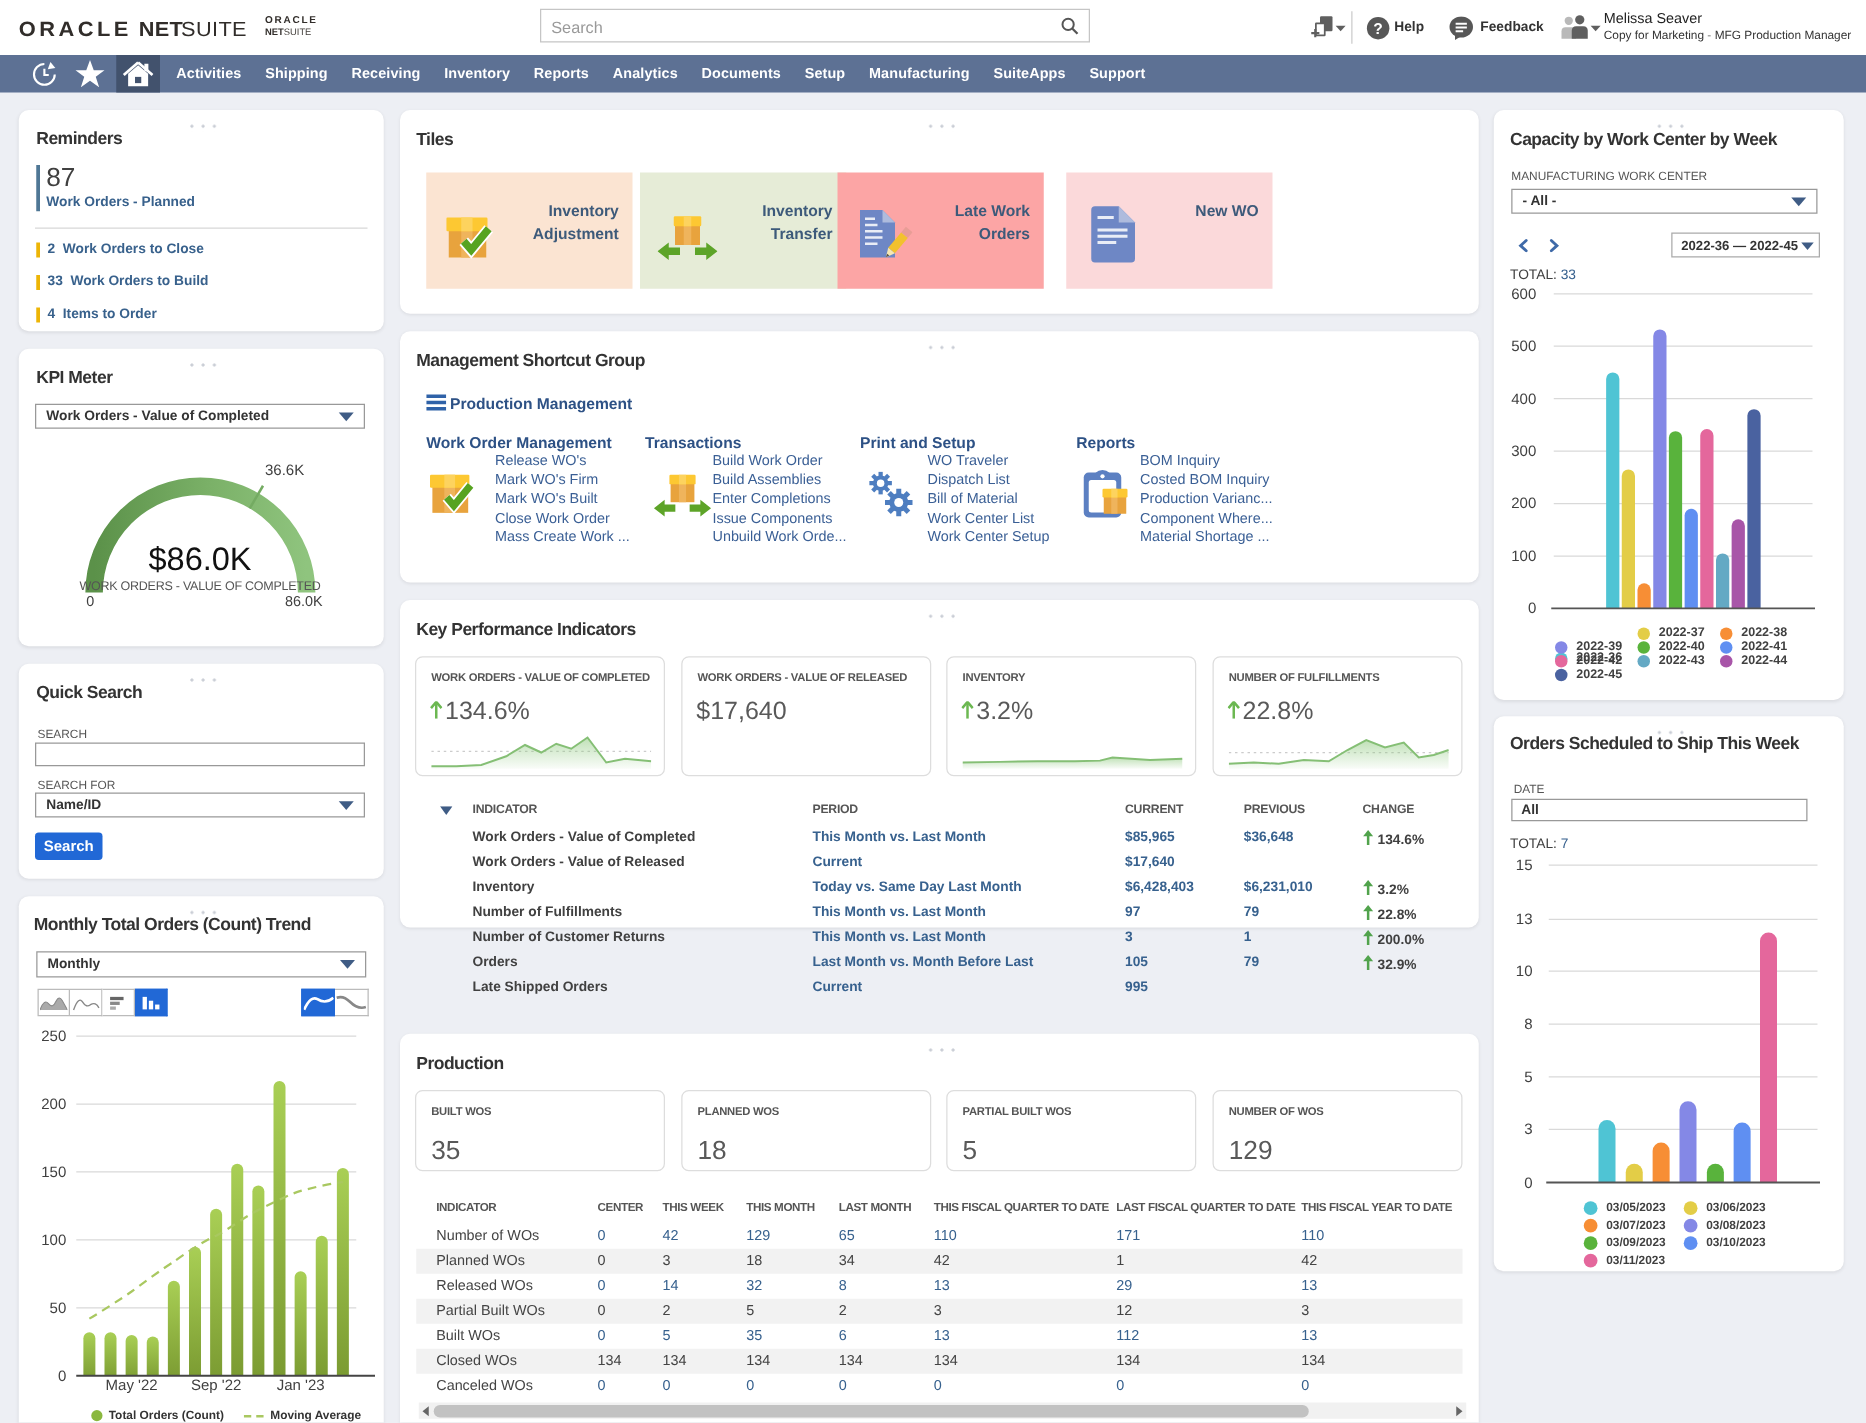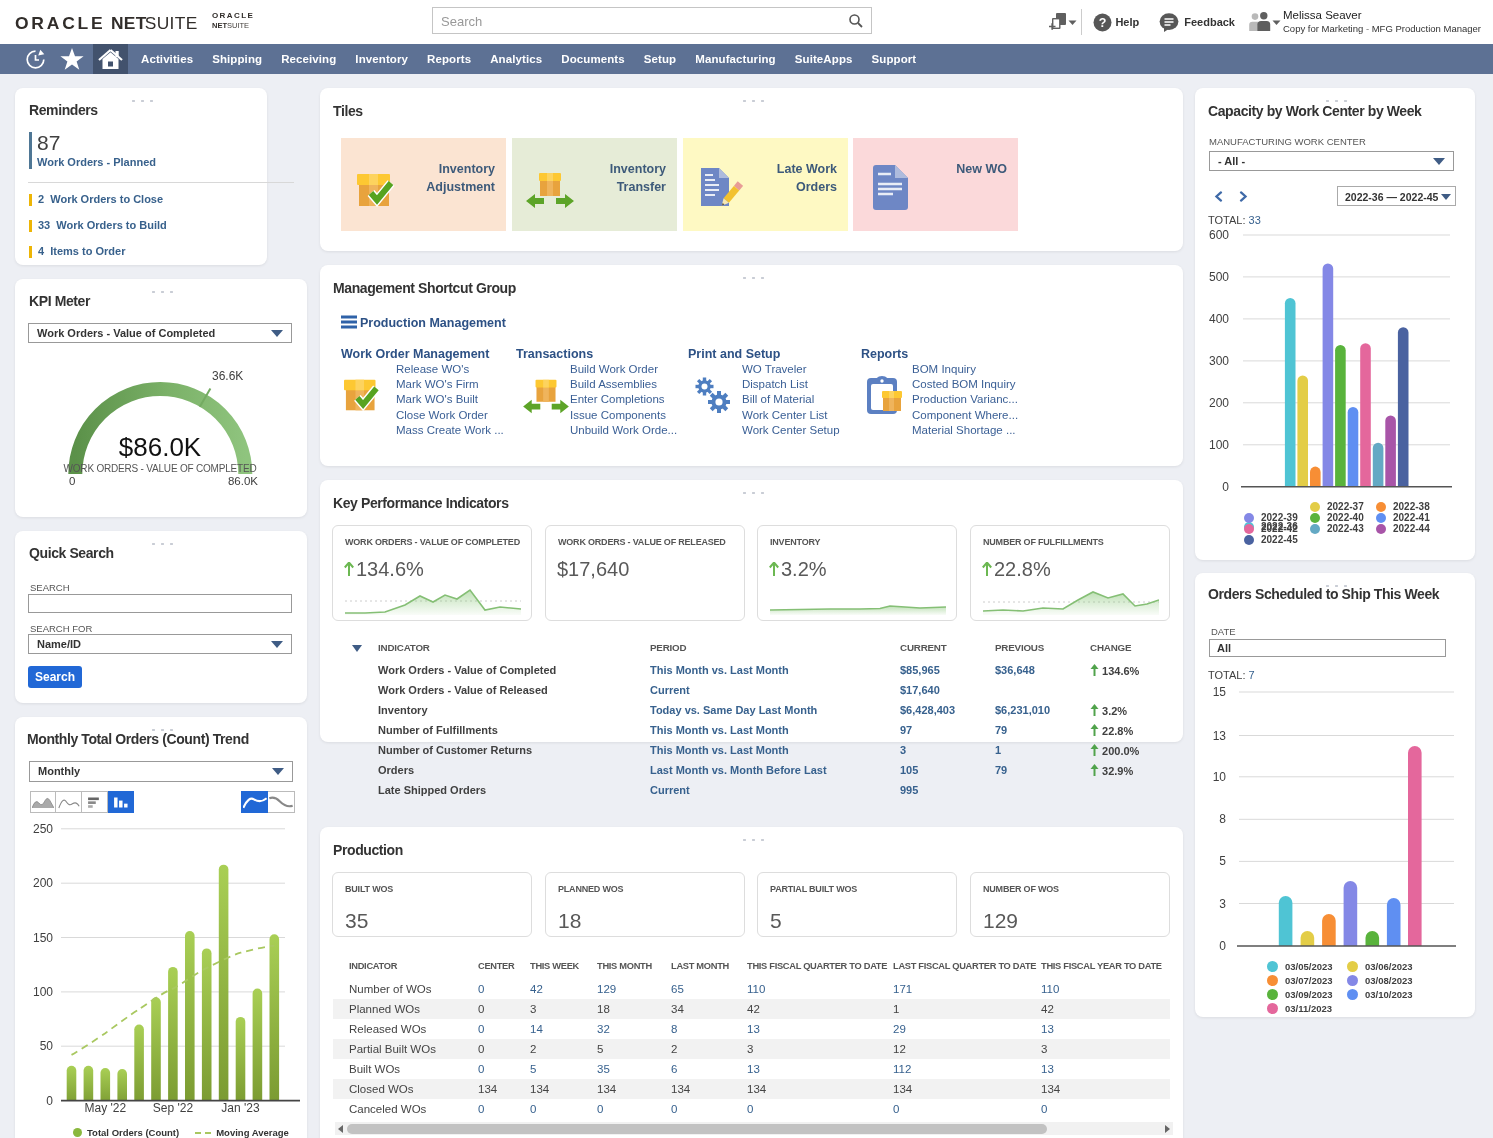--- a/index.html
+++ b/index.html
@@ -155,21 +155,21 @@
       <span>Reports</span>
       <span>Analytics</span>
       <span>Documents</span>
       <span>Setup</span>
       <span>Manufacturing</span>
       <span>SuiteApps</span>
       <span>Support</span>
   </div>
 </div>
 
-<div class="panel" id="p-reminders" style="left:15px; top:88px; width:252px; height:177px;">
+<div class="panel" id="p-reminders" style="left:15px; top:88px; width:292px; height:177px;">
   <div class="dots"></div>
   <div class="ptitle" style="position:absolute; left:14px; top:14px;">Reminders</div>
   <div style="position:absolute; left:14px; top:44px; width:3px; height:37px; background:#4f7795;"></div>
   <div style="position:absolute; left:22px; top:43px; font-size:21px; color:#404040;">87</div>
   <div style="position:absolute; left:22px; top:68px; font-size:11px; font-weight:bold; color:#38618c;">Work Orders - Planned</div>
   <div style="position:absolute; left:13px; top:94px; width:266px; height:1px; background:#d8d8d8;"></div>
   <div style="position:absolute; left:14px; top:106px; width:3px; height:12px; background:#edb506;"></div>
   <div style="position:absolute; left:23px; top:105px; font-size:11px; font-weight:bold; color:#38618c;">2&nbsp; Work Orders to Close</div>
   <div style="position:absolute; left:14px; top:132px; width:3px; height:12px; background:#edb506;"></div>
   <div style="position:absolute; left:23px; top:131px; font-size:11px; font-weight:bold; color:#38618c;">33&nbsp; Work Orders to Build</div>
@@ -334,21 +334,21 @@
       <rect x="14" y="10" width="20" height="16" fill="#e8a33d"></rect>
       <rect x="21" y="10" width="6" height="16" fill="#efb45c"></rect>
       <rect x="13" y="3" width="22" height="8" rx="1" fill="#fdc832"></rect>
       <rect x="21" y="3" width="6" height="8" fill="#fdd35e"></rect>
       <path d="M12 31 L12 26 L20 26 L20 31 L12 31" fill="none"></path>
       <path d="M0 31 L9 24 L9 28 L18 28 L18 34 L9 34 L9 38 Z" fill="#5da428"></path>
       <path d="M48 31 L39 24 L39 28 L30 28 L30 34 L39 34 L39 38 Z" fill="#5da428"></path>
     </svg>
     <div class="tiletxt">Inventory<br>Transfer</div>
   </div>
-  <div class="tile" style="left:363px; background:#fef9c3;">
+  <div class="tile" style="left:350px; background:#fca5a5;">
     <svg width="44" height="46" viewBox="0 0 44 46" style="position:absolute; left:16px; top:28px;">
       <path d="M2 2 L20 2 L30 12 L30 40 L2 40 Z" fill="#6e87c5"></path>
       <path d="M20 2 L30 12 L20 12 Z" fill="#aebbdd"></path>
       <path d="M6 9 h8 M6 14 h10 M6 19 h14 M6 24 h14 M6 29 h10" stroke="#e9edf6" stroke-width="2"></path>
       <g transform="rotate(40 32 28)">
         <rect x="29" y="14" width="7" height="6" fill="#e89d96"></rect>
         <rect x="29" y="20" width="7" height="16" fill="#f2c12e"></rect>
         <path d="M29 36 L32.5 43 L36 36 Z" fill="#f6e7b2"></path>
         <path d="M31.4 40.2 L32.5 43 L33.7 40.2 Z" fill="#56504a"></path>
       </g>

